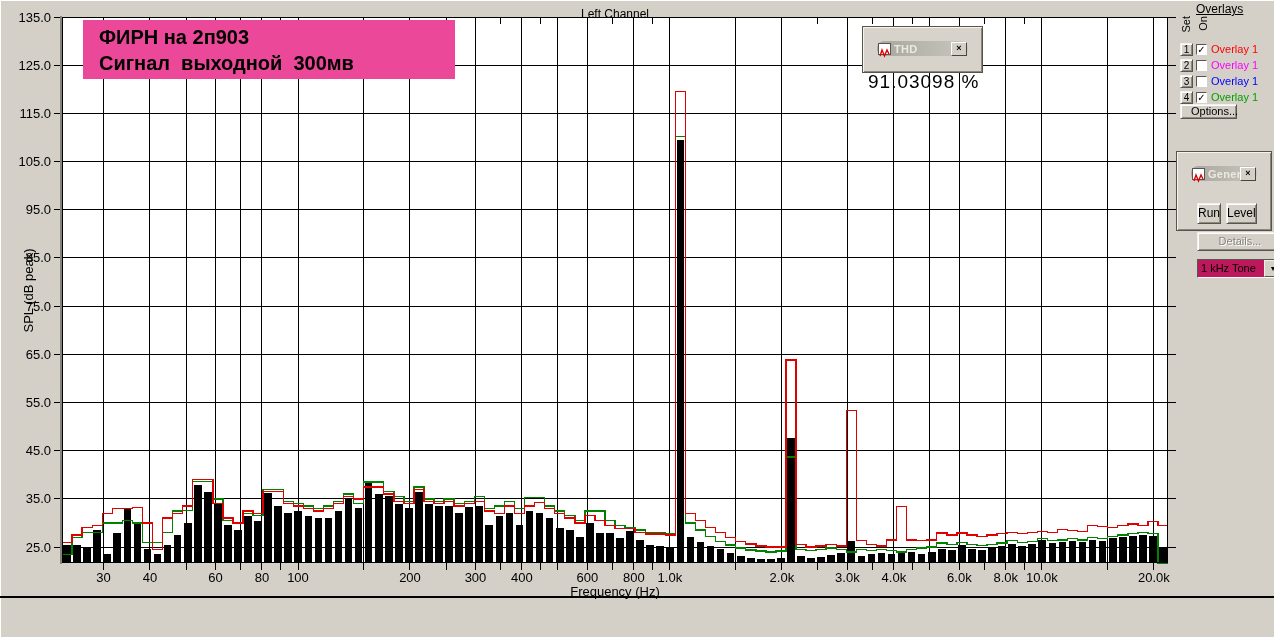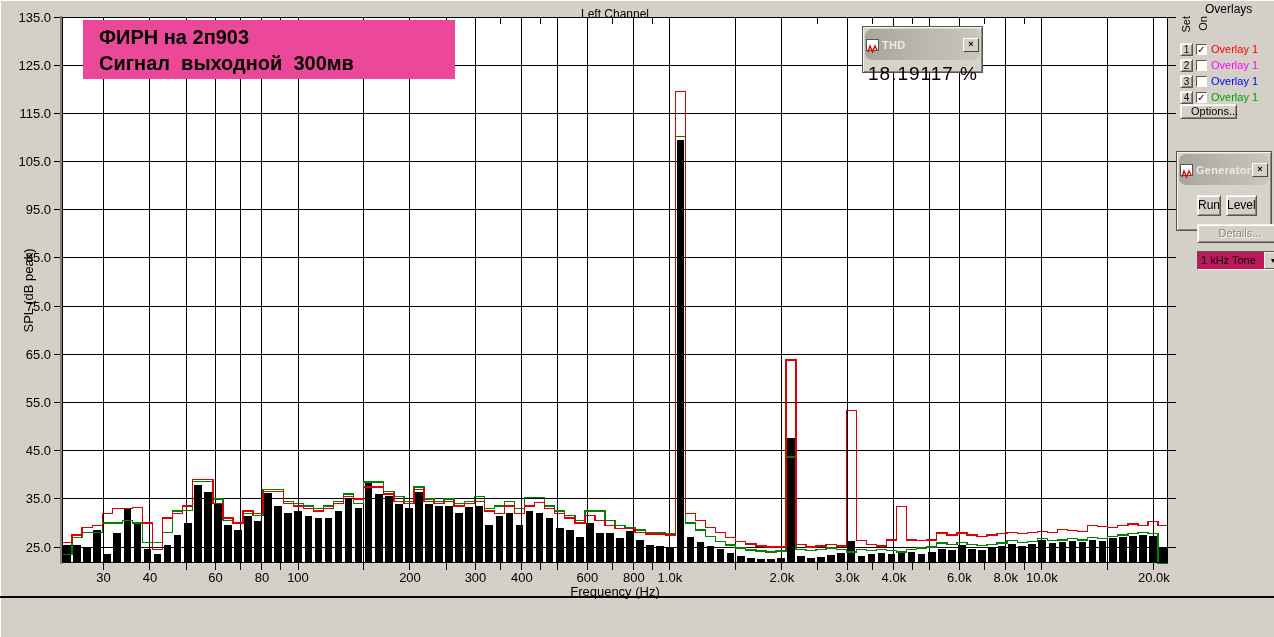--- a/index.html
+++ b/index.html
@@ -12,21 +12,21 @@
     padding:4px 0 0 16px;box-sizing:border-box;z-index:3;}
   .annotation div{font-weight:bold;font-size:20px;line-height:26px;white-space:pre;}
   .xaxis-title{position:absolute;left:62px;top:584px;width:1106px;text-align:center;font-size:13px;}
   .yaxis-title{position:absolute;left:-122px;top:283px;width:300px;text-align:center;font-size:13px;
     transform:rotate(-90deg);}
   .bottom-line{position:absolute;left:0;top:596px;width:1274px;height:2px;background:#000;}
 
   .window{position:absolute;background:#d7d3ca;border:1px solid #58544c;
     box-shadow:inset 1px 1px 0 #f5f3ee,inset -1px -1px 0 #8a867e;z-index:4;box-sizing:border-box;}
   .titlebar{height:15px;display:flex;align-items:center;background:linear-gradient(90deg,#a9a69d,#c9c6bd);
-    margin:2px;padding:8px 1px;border-radius:7px;}
+    margin:14px;padding:0 1px;border-radius:7px;}
   .titlebar .title{flex:1;font-size:11px;font-weight:bold;color:#ebe9e2;margin-left:3px;letter-spacing:.3px;
     white-space:nowrap;overflow:hidden;}
   .app-icon{width:13px;height:12px;background:#fff;border:1px solid #555;box-sizing:border-box;flex:0 0 auto;}
   .close-btn{width:14px;height:12px;background:#d4d0c8;border:1px solid;border-color:#fff #4a463e #4a463e #fff;
     font-size:9px;line-height:10px;text-align:center;font-weight:bold;flex:0 0 auto;cursor:default;}
   .thd-window{left:862px;top:26px;width:121px;height:47px;}
   .thd-value{font-size:19px;padding:1px 0 0 5px;letter-spacing:1px;white-space:nowrap;}
 
   .btn{background:#d4d0c8;border:1px solid;border-color:#f2f0eb #5a564e #5a564e #f2f0eb;
     box-shadow:inset 1px 1px 0 #fff,inset -1px -1px 0 #8d897f;font-size:12px;text-align:center;
@@ -38,21 +38,21 @@
   .btn-level{width:41px;height:21px;line-height:19px;}
   .btn-details{width:86px;height:19px;line-height:17px;color:#8a867c;text-shadow:1px 1px 0 #fff;
     font-size:11px;margin-bottom:8px;}
   .combo{display:flex;width:86px;height:19px;border:1px solid;border-color:#5a564e #fff #fff #5a564e;
     background:#be185d;box-sizing:border-box;}
   .combo-text{flex:1;font-size:11px;line-height:16px;padding-left:3px;white-space:nowrap;overflow:hidden;}
   .combo-arrow{width:16px;background:#d4d0c8;border:1px solid;border-color:#f2f0eb #5a564e #5a564e #f2f0eb;
     font-size:7px;line-height:15px;text-align:center;}
 
   .overlays{position:absolute;left:1179px;top:2px;width:95px;height:122px;z-index:4;}
-  .ov-heading{position:absolute;top:0;left:26px;font-size:12px;}
+  .ov-heading{position:absolute;top:0;left:17px;font-size:12px;text-decoration:underline;}
   .ov-vert{position:absolute;top:14px;font-size:11px;writing-mode:vertical-lr;transform:rotate(180deg);line-height:12px;}
   .ov-set{left:1px;}
   .ov-on{left:18px;}
   .ov-rows{position:absolute;top:39px;left:1px;}
   .ov-row{display:flex;align-items:center;height:16px;}
   .ov-btn{width:13px;height:13px;font-size:10px;line-height:11px;}
   .ov-check{width:11px;height:11px;background:#fff;border:1px solid;border-color:#5a564e #fff #fff #5a564e;
     margin-left:3px;font-size:10px;line-height:10px;text-align:center;font-weight:bold;box-sizing:border-box;}
   .ov-label{font-size:11px;margin-left:4px;white-space:nowrap;}
   .ov-options{position:absolute;top:102px;left:1px;width:57px;height:15px;font-size:11px;line-height:13px;padding-left:10px;}
@@ -357,21 +357,21 @@
   <div class="window thd-window">
     <div class="titlebar">
       <span class="app-icon">
         <svg width="11" height="10" viewBox="0 0 11 10">
             <polyline points="1,8 3,2 5.5,8 8,2 10,6" fill="none" stroke="#e00000" stroke-width="1.4"></polyline>
           </svg>
       </span>
       <span class="title">THD</span>
       <span class="close-btn">×</span>
     </div>
-    <div class="thd-value">18.19117 %</div>
+    <div class="thd-value">91.03098 %</div>
   </div>
 
   <div class="overlays">
     <div class="ov-heading">Overlays</div>
     <div class="ov-vert ov-set">Set</div>
     <div class="ov-vert ov-on">On</div>
     <div class="ov-rows">
         <div class="ov-row">
           <div class="btn ov-btn">1</div>
           <div class="ov-check">✓</div>

